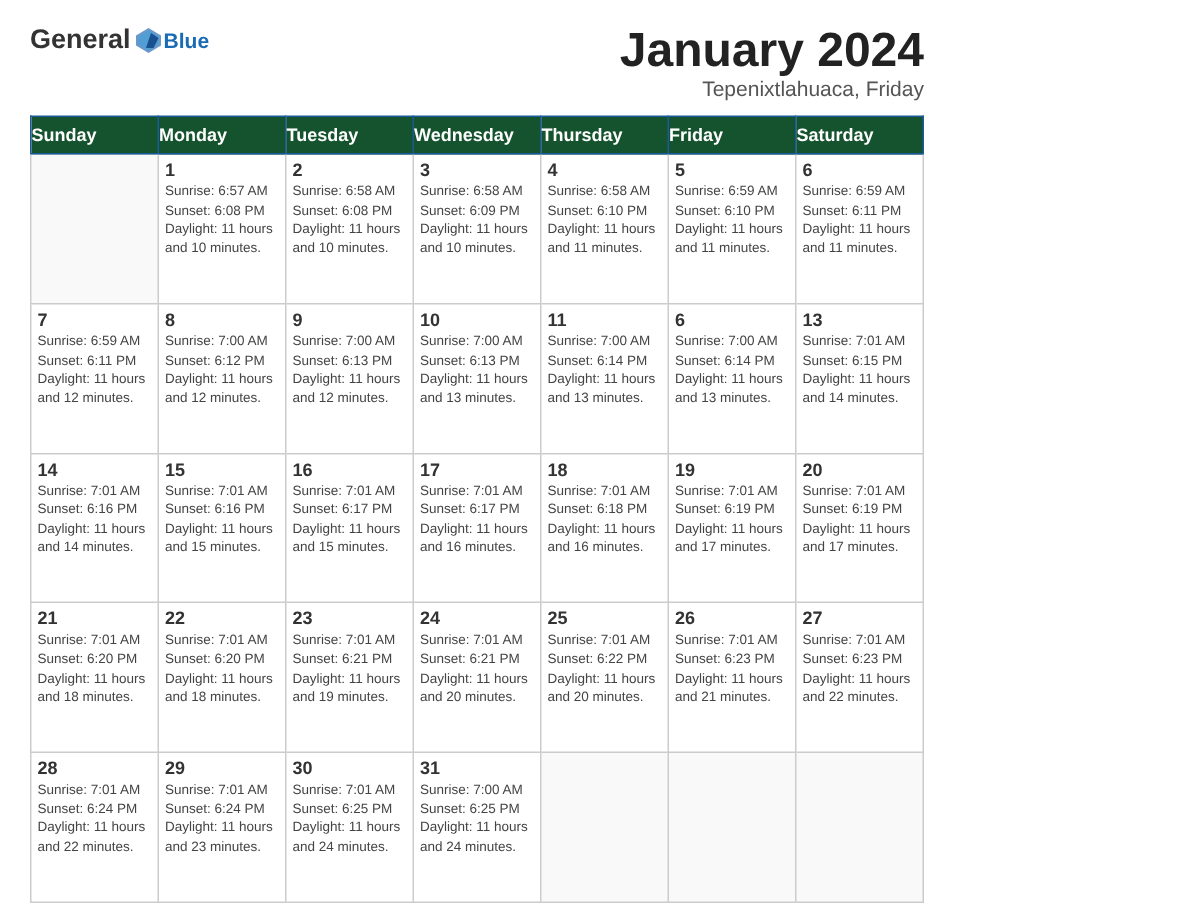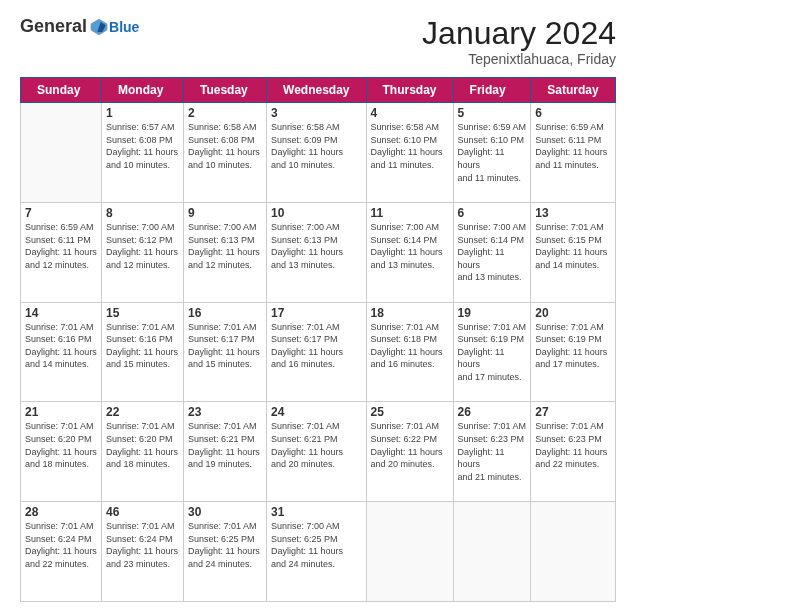--- a/index.html
+++ b/index.html
@@ -45,39 +45,39 @@
     .logo-icon {
       width: 20px;
       height: 20px;
       margin-left: 2px;
     }
     .title-section {
       text-align: right;
     }
     .month-title {
       font-size: 32px;
-      font-weight: normal;
+      font-weight: bold;
       color: #222;
       line-height: 1.1;
     }
     .location {
       font-size: 14px;
       color: #555;
     }
     .calendar-table {
       width: 100%;
       border-collapse: collapse;
       flex: 1;
     }
     .calendar-table thead tr th {
-      background-color: #be185d;
+      background-color: #14532d;
       color: #fff;
       font-size: 12px;
       font-weight: bold;
-      padding: 5px 16px;
+      padding: 5px 0;
       text-align: left;
       border: 1px solid #1a5a9a;
     }
     .calendar-table tbody tr td {
       border: 1px solid #ccc;
       vertical-align: top;
       padding: 3px 4px;
       font-size: 9.5px;
       color: #333;
       width: 14.28%;
@@ -335,21 +335,21 @@
         </tr>
         <tr>
           <td>
             <span class="day-number">28</span>
             <div class="day-info" style="white-space: pre-line;">Sunrise: 7:01 AM
 Sunset: 6:24 PM
 Daylight: 11 hours
 and 22 minutes.</div>
           </td>
           <td>
-            <span class="day-number">46</span>
+            <span class="day-number">29</span>
             <div class="day-info" style="white-space: pre-line;">Sunrise: 7:01 AM
 Sunset: 6:24 PM
 Daylight: 11 hours
 and 23 minutes.</div>
           </td>
           <td>
             <span class="day-number">30</span>
             <div class="day-info" style="white-space: pre-line;">Sunrise: 7:01 AM
 Sunset: 6:25 PM
 Daylight: 11 hours

